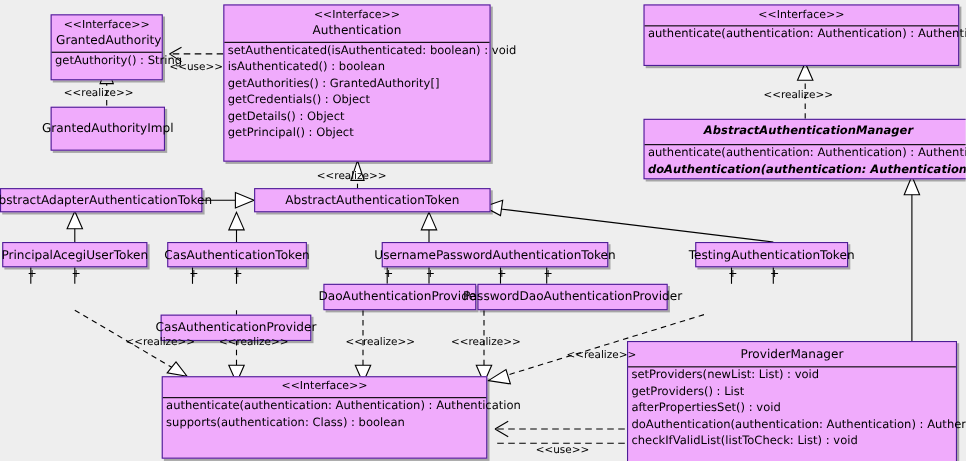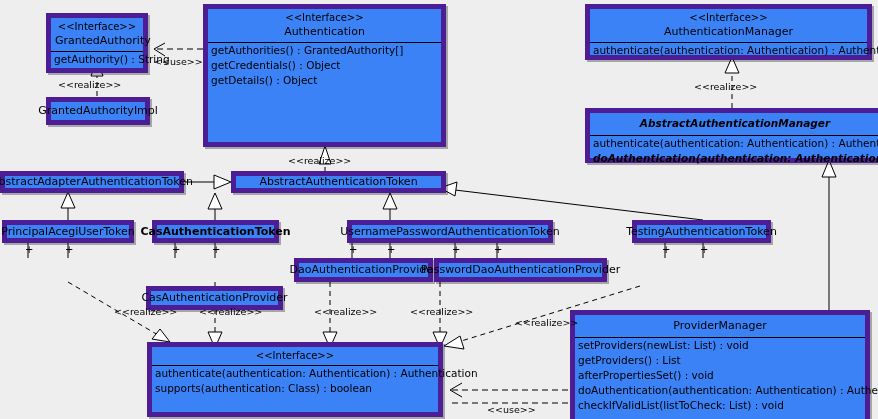--- a/index.html
+++ b/index.html
@@ -16,22 +16,22 @@
     font-family: "DejaVu Sans", sans-serif;
   }
   svg#wires {
     position: absolute;
     left: 0; top: 0;
     width: 878px; height: 419px;
     pointer-events: none;
   }
   .uml {
     position: absolute;
-    background: #3b82f6;
-    border: 5px solid #4c1d95;
+    background: #f0abfc;
+    border: 1px solid #4c1d95;
     box-sizing: border-box;
     box-shadow: 2px 2px 0 rgba(0,0,0,0.30);
     z-index: 5;
   }
   .hdr {
     padding: 2px 4px 3px 4px;
     text-align: center;
   }
   .hdr .stereo {
     display: block;
@@ -167,40 +167,42 @@
   <div class="uml" style="left:46px; top:13px; width:102px; height:60px;">
     <div class="hdr">
       <span class="stereo">&lt;&lt;Interface&gt;&gt;</span>
       <span class="cname">GrantedAuthority</span>
     </div>
     <div class="compartment">
       <div class="m">getAuthority() : String</div>
     </div>
   </div>
 
-  <div class="uml simple" style="left:46px; top:97px; width:104px; height:28px;">
+  <div class="uml simple" style="left:46px; top:97px; width:104px; height:40px;">
     <span class="cname">GrantedAuthorityImpl</span>
   </div>
 
   <div class="uml" style="left:203px; top:4px; width:243px; height:143px;">
     <div class="hdr">
       <span class="stereo">&lt;&lt;Interface&gt;&gt;</span>
       <span class="cname">Authentication</span>
     </div>
     <div class="compartment">
+      <div class="m">setAuthenticated(isAuthenticated: boolean) : void</div>
+      <div class="m">isAuthenticated() : boolean</div>
       <div class="m">getAuthorities() : GrantedAuthority[]</div>
       <div class="m">getCredentials() : Object</div>
       <div class="m">getDetails() : Object</div>
+      <div class="m">getPrincipal() : Object</div>
     </div>
   </div>
 
   <div class="uml" style="left:585px; top:4px; width:287px; height:56px;">
     <div class="hdr">
       <span class="stereo">&lt;&lt;Interface&gt;&gt;</span>
-      <span class="cname">AuthenticationManager</span>
     </div>
     <div class="compartment">
       <div class="m">authenticate(authentication: Authentication) : Authentication</div>
     </div>
   </div>
 
   <div class="uml" style="left:585px; top:108px; width:300px; height:55px;">
     <div class="hdr" style="padding-top:3px;padding-bottom:4px;">
       <span class="cname abs">AbstractAuthenticationManager</span>
     </div>
@@ -215,21 +217,21 @@
   </div>
 
   <div class="uml simple" style="left:231px; top:171px; width:215px; height:22px;">
     <span class="cname abs">AbstractAuthenticationToken</span>
   </div>
 
   <div class="uml simple" style="left:2px; top:220px; width:132px; height:23px;">
     <span class="cname">PrincipalAcegiUserToken</span>
   </div>
 
-  <div class="uml simple" style="left:152px; top:220px; width:127px; height:23px;font-weight:bold;">
+  <div class="uml simple" style="left:152px; top:220px; width:127px; height:23px;">
     <span class="cname">CasAuthenticationToken</span>
   </div>
 
   <div class="uml simple" style="left:347px; top:220px; width:206px; height:23px;">
     <span class="cname">UsernamePasswordAuthenticationToken</span>
   </div>
 
   <div class="uml simple" style="left:632px; top:220px; width:139px; height:23px;">
     <span class="cname">TestingAuthenticationToken</span>
   </div>

